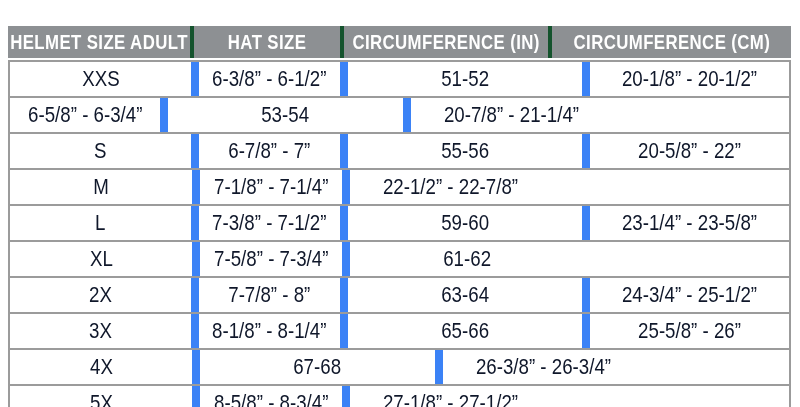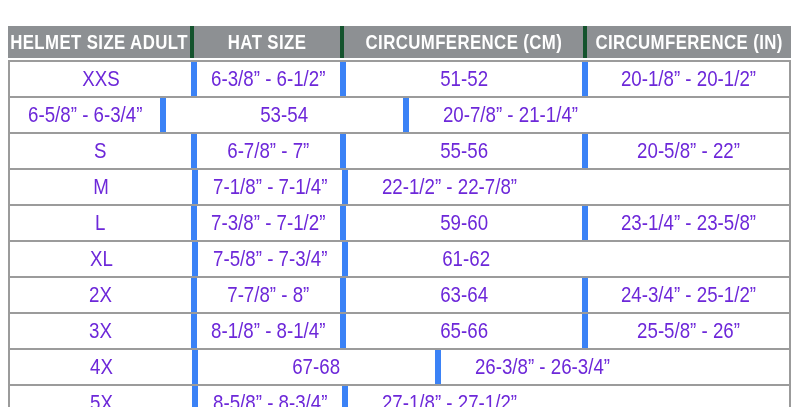--- a/index.html
+++ b/index.html
@@ -58,25 +58,25 @@
   .tr:first-child {
     border-top: 0;
     height: 34px;
   }
   .td {
     display: flex;
     align-items: center;
     justify-content: center;
     box-sizing: border-box;
     font-size: 22px;
-    color: #6d28d9;
+    color: #0f172a;
     overflow: hidden;
   }
   .td + .td {
-    border-left: 6px solid #3b82f6;
+    border-left: 8px solid #3b82f6;
   }
   .c0 { flex: 0 1 182px; }
   .c1 { flex: 0 1 150px; }
   .c2 { flex: 0 1 243px; }
   .c3 { flex: 0 1 208px; }
   .cond {
     display: inline-block;
     transform: scaleX(0.85);
     transform-origin: 50% 50%;
     white-space: nowrap;
@@ -92,25 +92,25 @@
 <div class="page">
   <div class="size-table">
 
     <div class="thead">
       <div class="th c0">
           <span class="cond">HELMET SIZE ADULT</span>
         </div>
       <div class="th c1">
           <span class="cond">HAT SIZE</span>
         </div>
+      <div class="th c3">
+          <span class="cond">CIRCUMFERENCE (IN)</span>
+        </div>
       <div class="th c2">
           <span class="cond">CIRCUMFERENCE (CM)</span>
-        </div>
-      <div class="th c3">
-          <span class="cond">CIRCUMFERENCE (IN)</span>
         </div>
     </div>
 
     <div class="tbody">
 
       <div class="tr">
         <div class="td c0">
             <span class="cond">XXS</span>
           </div>
         <div class="td c1">

